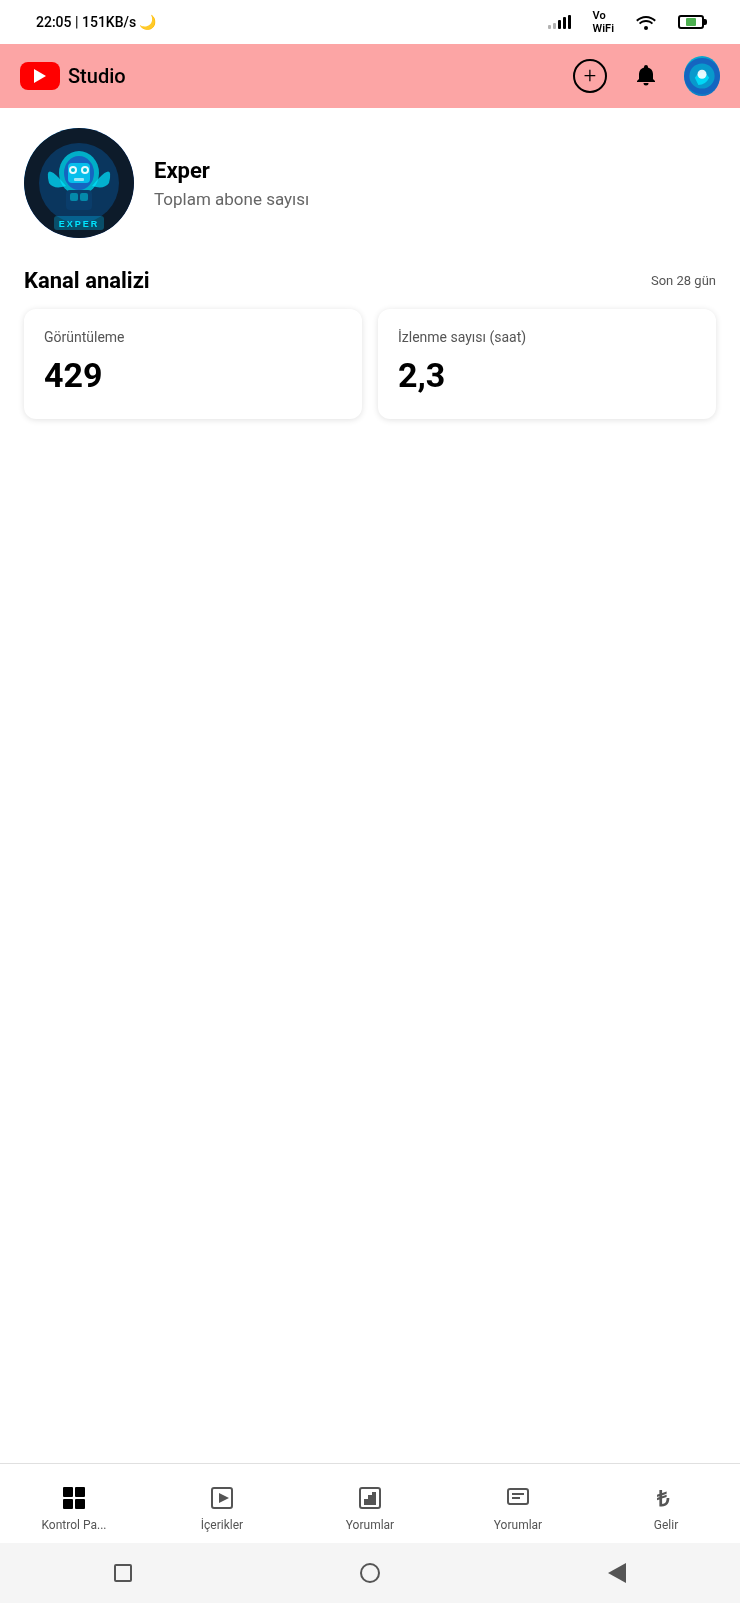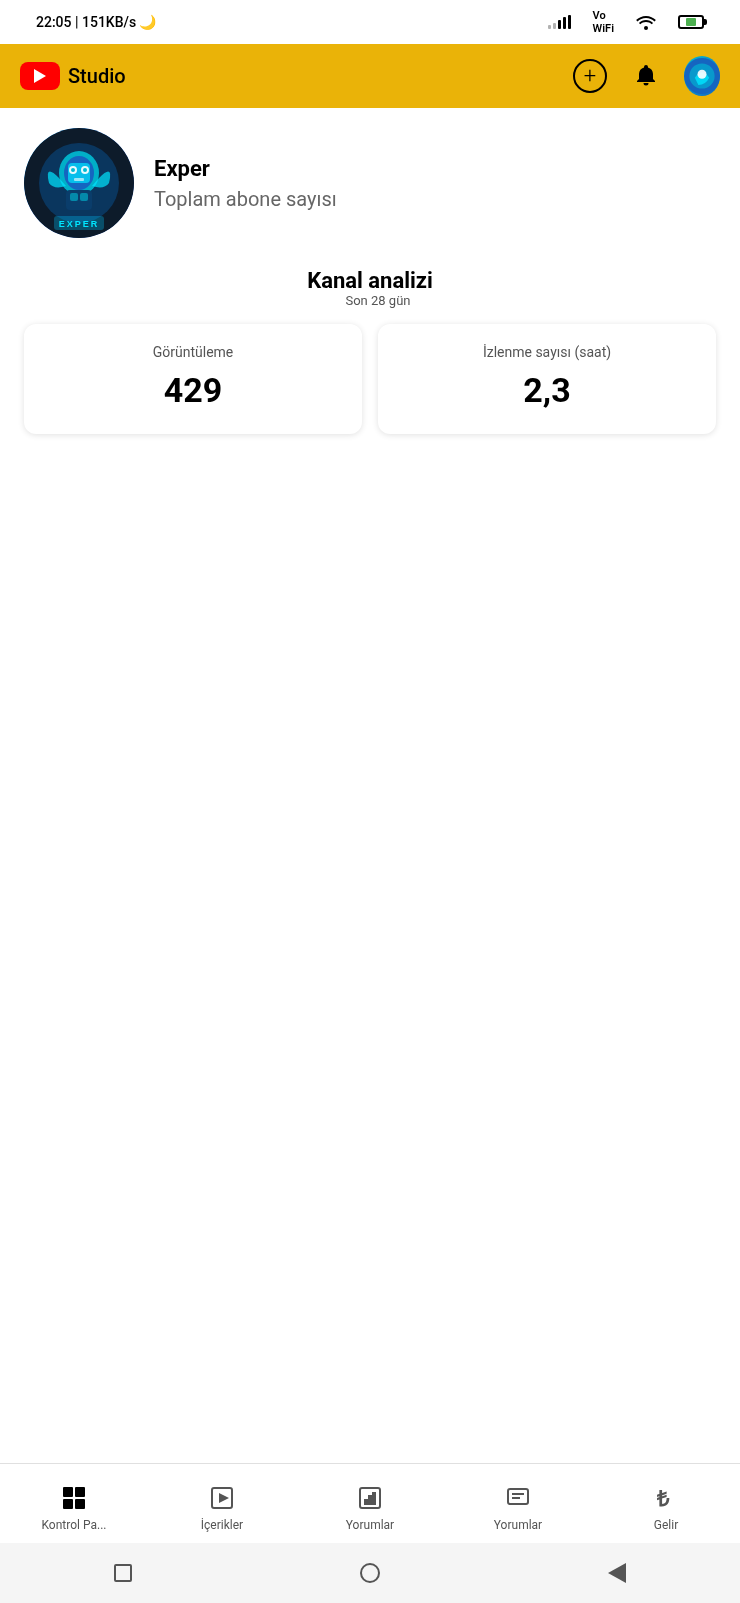--- a/index.html
+++ b/index.html
@@ -86,21 +86,21 @@
       border-radius: 1px;
     }
 
     
     .app-bar {
       display: flex;
       align-items: center;
       justify-content: space-between;
       padding: 10px 20px;
       height: 64px;
-      background: #eab308;
+      background: #fca5a5;
     }
     .logo-area {
       display: flex;
       align-items: center;
       gap: 8px;
     }
     .yt-logo {
       display: flex;
       align-items: center;
     }
@@ -193,35 +193,34 @@
       color: #000;
       margin-bottom: 4px;
     }
     .subscriber-count {
       font-size: 36px;
       font-weight: 700;
       color: #000;
       line-height: 1.1;
     }
     .subscriber-label {
-      font-size: 20px;
+      font-size: 17px;
       color: #666;
       margin-top: 2px;
     }
 
     
     .analytics-section {
       padding: 10px 24px 0;
     }
     .analytics-header {
       display: flex;
       justify-content: space-between;
       align-items: center;
       margin-bottom: 16px;
-      flex-direction: column;
     }
     .analytics-title {
       font-size: 22px;
       font-weight: 700;
       color: #000;
     }
     .date-range {
       font-size: 13px;
       color: #555;
       margin-left: 16px;
@@ -231,21 +230,20 @@
     .stat-cards {
       display: flex;
       gap: 16px;
     }
     .stat-card {
       flex: 1;
       background: #fff;
       border-radius: 12px;
       padding: 20px 20px 24px;
       box-shadow: 0 1px 6px rgba(0,0,0,0.12);
-      text-align: center;
     }
     .stat-card-label {
       font-size: 14px;
       color: #555;
       margin-bottom: 10px;
     }
     .stat-card-value {
       font-size: 34px;
       font-weight: 700;
       color: #000;

